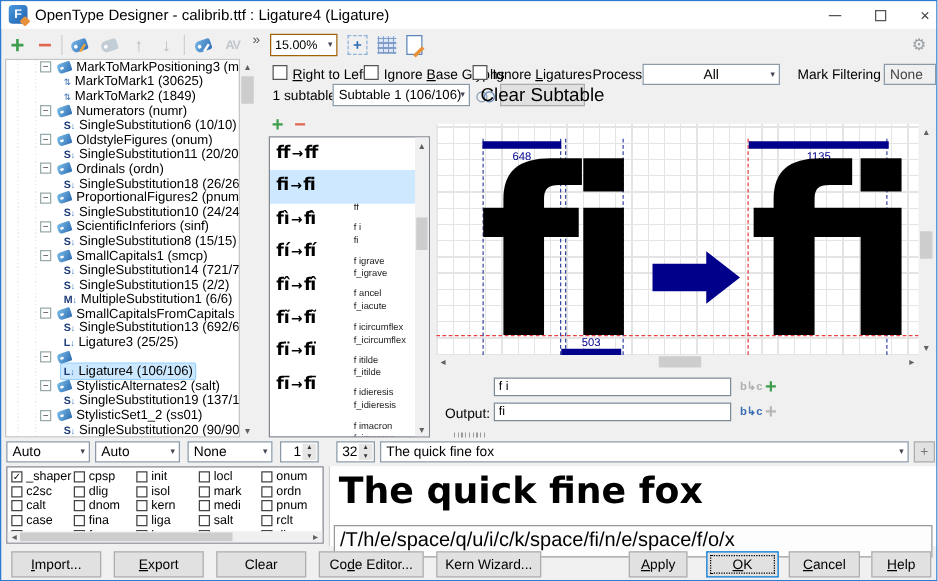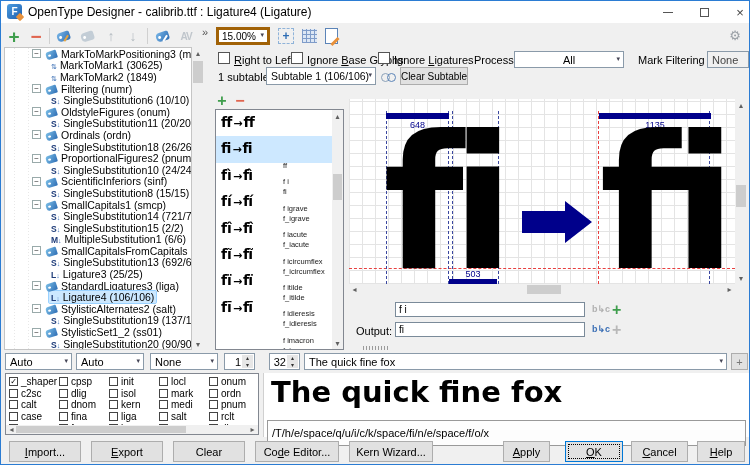--- a/index.html
+++ b/index.html
@@ -22,21 +22,21 @@
   .plus{color:#3f9e4d;font-size:19px;font-weight:bold;line-height:1;}
   .minus{color:#e0654f;font-size:19px;font-weight:bold;line-height:1;}
   .sep{position:absolute;top:5px;width:1px;height:16px;background:#d0d0d0;}
   .tagicon{position:relative;width:13px;height:9px;border-radius:4px 2px 2px 4px;background:linear-gradient(135deg,#79b7e8,#2e6db4);transform:rotate(-18deg);}
   .tagicon::after{content:"";position:absolute;left:2px;top:3px;width:3px;height:3px;background:#fff;border-radius:50%;}
   .tagicon.gray{background:#c3cdd6;}
   .pencil{position:absolute;right:1px;bottom:1px;width:7px;height:2px;background:#e8a33d;transform:rotate(-40deg);}
   .arr-gray{color:#b5bcc2;font-size:14px;font-weight:bold;}
   .av-gray{color:#c0c6cc;font-size:10px;font-weight:bold;letter-spacing:-1px;}
   .chev2{color:#555;font-size:11px;}
-  .zoombox{position:absolute;left:215px;top:4px;width:54px;height:18px;background:#fff;border:3px solid #a16207;display:flex;align-items:center;padding:0 3px;}
+  .zoombox{position:absolute;left:215px;top:4px;width:54px;height:18px;background:#fff;border:1px solid #a16207;display:flex;align-items:center;padding:0 3px;}
   .zoombox .arr,.combo .arr{position:absolute;right:3px;top:50%;transform:translateY(-58%);font-size:7px;color:#445;}
   .fiticon{position:absolute;left:277px;top:5px;width:16px;height:16px;border:1px dashed #8fb3d9;display:flex;align-items:center;justify-content:center;color:#2e6db4;font-weight:bold;font-size:12px;}
   .grdicon{position:absolute;left:301px;top:6px;width:15px;height:14px;background:
     repeating-linear-gradient(0deg,#7f9cc9 0 1px,transparent 1px 4px),
     repeating-linear-gradient(90deg,#7f9cc9 0 1px,transparent 1px 4px),#dde7f4;}
   .pageicon{position:absolute;left:324px;top:5px;width:13px;height:16px;background:#fff;border:1px solid #5b84b8;}
   .pageicon::after{content:"";position:absolute;right:-3px;bottom:0;width:10px;height:3px;background:#e8913a;transform:rotate(-45deg);}
   .gearicon{position:absolute;right:8px;top:5px;color:#9aa0a6;font-size:13px;}
 
   
@@ -106,21 +106,21 @@
   .featbox{position:absolute;left:4px;top:372px;width:254px;height:62px;background:#fff;border:1px solid #828790;overflow:hidden;}
   .featcols{position:absolute;left:3px;top:2px;display:flex;}
   .featcol{width:50px;}
   .fitem{height:11.6px;display:flex;align-items:center;font-size:10px;white-space:nowrap;}
   .fitem .box{width:9px;height:9px;border:1px solid #444;background:#fff;margin-right:3px;flex:none;font-size:8px;line-height:8px;text-align:center;}
   .feathscroll{position:absolute;left:0;right:0;bottom:0;height:9px;background:#f0f0f0;}
 
   
   .prevbox{position:absolute;left:262px;top:372px;width:486px;height:64px;background:#fff;border-left:1px solid #d0d0d0;}
   .bigtext{position:absolute;left:7px;top:2px;font-family:"DejaVu Sans",sans-serif;font-weight:bold;font-size:29px;white-space:nowrap;}
-  .glyphseq{position:absolute;left:3px;top:47px;width:479px;height:15px;border:1px solid #999;background:#fdfdfd;font-size:11px;display:flex;align-items:center;padding:12px 4px;white-space:nowrap;overflow:hidden;}
+  .glyphseq{position:absolute;left:3px;top:47px;width:479px;height:15px;border:1px solid #999;background:#fdfdfd;font-size:16px;display:flex;align-items:center;padding:12px 4px;white-space:nowrap;overflow:hidden;}
 
   
   .dlgbtn{position:absolute;top:440px;height:21px;background:#e1e1e1;border:1px solid #adadad;display:flex;align-items:center;justify-content:center;font-size:11px;}
   .dlgbtn.ok{border:1px solid #0078d7;outline:1px dotted #000;outline-offset:-4px;}
   u{text-decoration:underline;}
 </style>
 </head>
 <body>
 
 <div class="win">
@@ -192,21 +192,21 @@
         <span class="hl"><span class="ticon-tag" style="display: inline-block; vertical-align: middle; margin-right: 4px;"></span><span>MarkToMarkPositioning3 (mkmk)</span></span>
       </div>
       <div class="trow">
         <span class="hl" style="margin-left: 44px;"><span class="tlookup" style="margin: 0px 3px 0px 0px;"><span class="la">⇅</span></span><span>MarkToMark1 (30625)</span></span>
       </div>
       <div class="trow">
         <span class="hl" style="margin-left: 44px;"><span class="tlookup" style="margin: 0px 3px 0px 0px;"><span class="la">⇅</span></span><span>MarkToMark2 (1849)</span></span>
       </div>
       <div class="trow">
         <span class="texp">−</span>
-        <span class="hl"><span class="ticon-tag" style="display: inline-block; vertical-align: middle; margin-right: 4px;"></span><span>Filtering (numr)</span></span>
+        <span class="hl"><span class="ticon-tag" style="display: inline-block; vertical-align: middle; margin-right: 4px;"></span><span>Numerators (numr)</span></span>
       </div>
       <div class="trow">
         <span class="hl" style="margin-left: 44px;"><span class="tlookup" style="margin: 0px 3px 0px 0px;">S<span class="la">↓</span></span><span>SingleSubstitution6 (10/10)</span></span>
       </div>
       <div class="trow">
         <span class="texp">−</span>
         <span class="hl"><span class="ticon-tag" style="display: inline-block; vertical-align: middle; margin-right: 4px;"></span><span>OldstyleFigures (onum)</span></span>
       </div>
       <div class="trow">
         <span class="hl" style="margin-left: 44px;"><span class="tlookup" style="margin: 0px 3px 0px 0px;">S<span class="la">↓</span></span><span>SingleSubstitution11 (20/20)</span></span>
@@ -250,21 +250,21 @@
         <span class="hl"><span class="ticon-tag" style="display: inline-block; vertical-align: middle; margin-right: 4px;"></span><span>SmallCapitalsFromCapitals (c2sc)</span></span>
       </div>
       <div class="trow">
         <span class="hl" style="margin-left: 44px;"><span class="tlookup" style="margin: 0px 3px 0px 0px;">S<span class="la">↓</span></span><span>SingleSubstitution13 (692/692)</span></span>
       </div>
       <div class="trow">
         <span class="hl" style="margin-left: 44px;"><span class="tlookup" style="margin: 0px 3px 0px 0px;">L<span class="la">↓</span></span><span>Ligature3 (25/25)</span></span>
       </div>
       <div class="trow">
         <span class="texp">−</span>
-        <span class="hl"><span class="ticon-tag" style="display: inline-block; vertical-align: middle; margin-right: 4px;"></span><span>StandardLigatures3 (liga)</span></span>
+        <span class="hl"><span class="ticon-tag" style="display: inline-block; vertical-align: middle; margin-right: 4px;"></span></span>
       </div>
       <div class="trow sel">
         <span class="hl" style="margin-left: 44px;"><span class="tlookup" style="margin: 0px 3px 0px 0px;">L<span class="la">↓</span></span><span>Ligature4 (106/106)</span></span>
       </div>
       <div class="trow">
         <span class="texp">−</span>
         <span class="hl"><span class="ticon-tag" style="display: inline-block; vertical-align: middle; margin-right: 4px;"></span><span>StylisticAlternates2 (salt)</span></span>
       </div>
       <div class="trow">
         <span class="hl" style="margin-left: 44px;"><span class="tlookup" style="margin: 0px 3px 0px 0px;">S<span class="la">↓</span></span><span>SingleSubstitution19 (137/137)</span></span>
@@ -299,21 +299,21 @@
     <span>None</span>
   </span>
 
   <span class="optlabel" style="left:217px;top:70px;">1 subtable</span>
   <span class="combo" style="left:265px;top:66px;width:110px;height:18px;">
     <span style="font-size:10.5px;">Subtable 1 (106/106)</span>
     <span class="arr">▾</span>
   </span>
   <span class="linkicon" style="left:380px;top:70px;"></span>
   <span class="pushbtn" style="left:399px;top:66px;width:68px;height:18px;">
-      <span style="font-size:10px;">Clear Subtable</span>
+      <span style="font-size:15px;">Clear Subtable</span>
     </span>
 
   <span class="tbtn" style="left:213px;top:69px;top:93px;width:16px;height:14px;">
       <span class="plus" style="font-size:16px;">+</span>
     </span>
   <span class="tbtn" style="left:231px;top:93px;width:16px;height:14px;">
       <span class="minus" style="font-size:16px;">−</span>
     </span>
 
   <div class="liglist" id="liglist">
@@ -334,21 +334,21 @@
       <div class="lrow">
         <span class="lsrc"><span>fì</span><span style="font-size: 11px; padding: 0px 1px;">→</span><span class="ldst">fì</span></span>
         <span class="lnames">
           <div>f igrave</div>
           <div>f_igrave</div>
         </span>
       </div>
       <div class="lrow">
         <span class="lsrc"><span>fí</span><span style="font-size: 11px; padding: 0px 1px;">→</span><span class="ldst">fí</span></span>
         <span class="lnames">
-          <div>f iacute</div>
+          <div>f ancel</div>
           <div>f_iacute</div>
         </span>
       </div>
       <div class="lrow">
         <span class="lsrc"><span>fî</span><span style="font-size: 11px; padding: 0px 1px;">→</span><span class="ldst">fî</span></span>
         <span class="lnames">
           <div>f icircumflex</div>
           <div>f_icircumflex</div>
         </span>
       </div>

